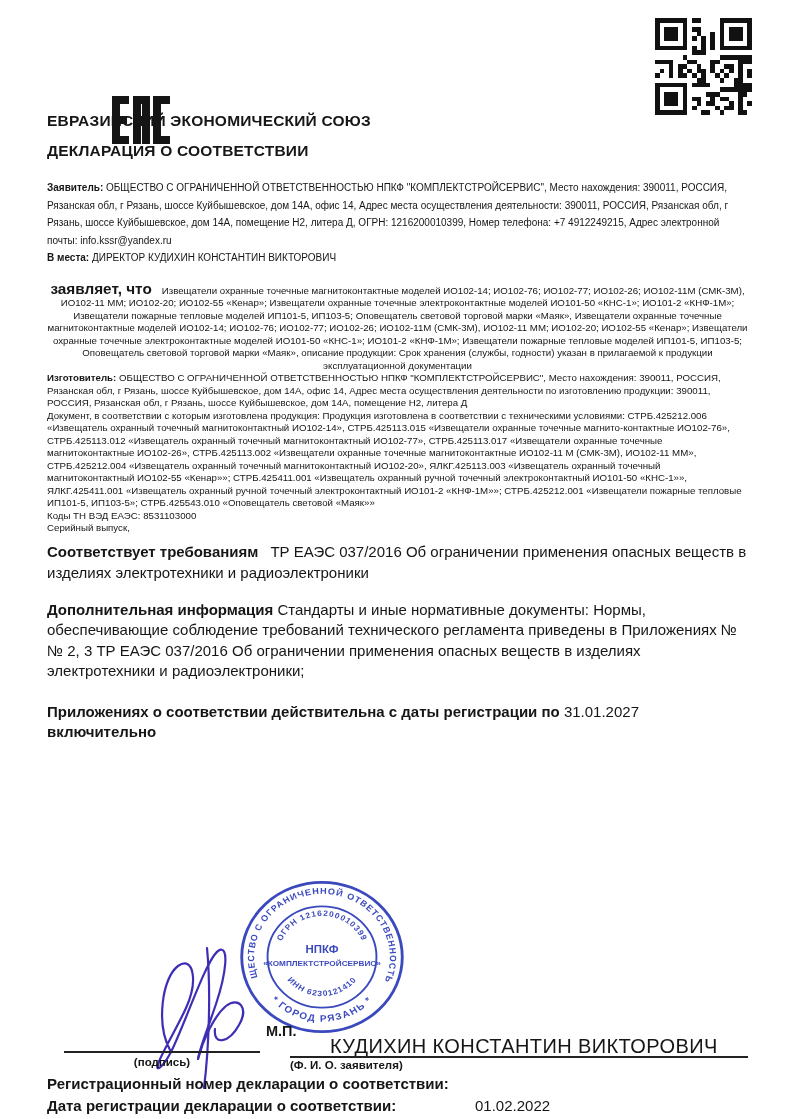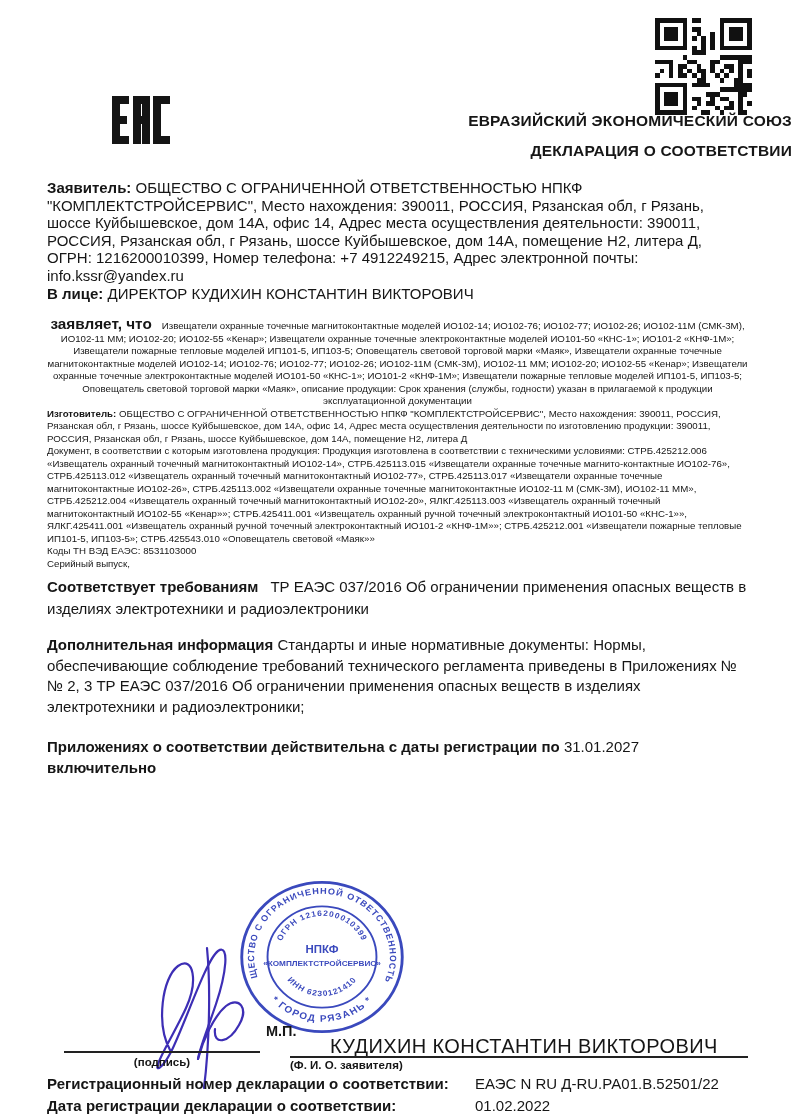--- a/index.html
+++ b/index.html
@@ -6,27 +6,27 @@
   .page{
     position:relative;width:792px;height:1119px;margin:0 auto;
     background:#ffffff;color:#161616;overflow:hidden;
     font-family:"Liberation Sans", sans-serif;
   }
   
   .eac-logo{position:absolute;left:112px;top:96px;width:58px;height:48px;}
   
   .qr{position:absolute;left:655px;top:18px;width:97px;height:97px;}
   
-  .titles{position:absolute;left:0;right:0;top:113px;text-align:right;padding-left:16px;}
+  .titles{position:absolute;left:0;right:0;top:113px;text-align:left;padding-left:47px;}
   .titles .t{font-weight:700;font-size:15.5px;letter-spacing:.2px;line-height:1;}
   .titles .t + .t{margin-top:14px;}
   
   .main{position:absolute;left:47px;top:179px;width:701px;}
   p{margin:0;}
-  .body{font-size:15px;line-height:17.6px;}
+  .body{font-size:10px;line-height:17.6px;}
   .body b{font-weight:700;}
   .fine{font-size:9.7px;line-height:12.5px;}
   .fine b{font-weight:700;}
   .big-lead{font-size:15.3px;font-weight:700;padding-right:10px;}
   .mid{font-size:15px;line-height:21.5px;}
   .mid b{font-weight:700;padding-right:12px;}
   .gap4{margin-top:16px;text-align:center;}
   .gap6{margin-top:6px;}
   .gap16{margin-top:16px;}
   .gap20{margin-top:20px;}
@@ -199,21 +199,21 @@
       <rect x="19" y="20" width="1" height="1" fill="#111"></rect>
     </svg>
 
   <div class="titles">
     <div class="t">ЕВРАЗИЙСКИЙ ЭКОНОМИЧЕСКИЙ СОЮЗ</div>
     <div class="t">ДЕКЛАРАЦИЯ О СООТВЕТСТВИИ</div>
   </div>
 
   <div class="main">
     <p class="body"><b>Заявитель:</b> <span>ОБЩЕСТВО С ОГРАНИЧЕННОЙ ОТВЕТСТВЕННОСТЬЮ НПКФ "КОМПЛЕКТСТРОЙСЕРВИС", Место нахождения: 390011, РОССИЯ, Рязанская обл, г Рязань, шоссе Куйбышевское, дом 14А, офис 14, Адрес места осуществления деятельности: 390011, РОССИЯ, Рязанская обл, г Рязань, шоссе Куйбышевское, дом 14А, помещение Н2, литера Д, ОГРН: 1216200010399, Номер телефона: +7 4912249215, Адрес электронной почты: info.kssr@yandex.ru</span></p>
-    <p class="body"><b>В лице:</b> <span>ДИРЕКТОР КУДИХИН КОНСТАНТИН ВИКТОРОВИЧ</span></p>
+    <p class="body"><b>В места:</b> <span>ДИРЕКТОР КУДИХИН КОНСТАНТИН ВИКТОРОВИЧ</span></p>
 
     <p class="fine gap4"><b class="big-lead">заявляет, что</b><span>Извещатели охранные точечные магнитоконтактные моделей ИО102-14; ИО102-76; ИО102-77; ИО102-26; ИО102-11М (СМК-3М), ИО102-11 ММ; ИО102-20; ИО102-55 «Кенар»; Извещатели охранные точечные электроконтактные  моделей ИО101-50 «КНС-1»; ИО101-2 «КНФ-1М»; Извещатели пожарные тепловые моделей ИП101-5, ИП103-5; Оповещатель световой торговой марки «Маяк», Извещатели охранные точечные магнитоконтактные моделей ИО102-14; ИО102-76; ИО102-77; ИО102-26; ИО102-11М (СМК-3М), ИО102-11 ММ; ИО102-20; ИО102-55 «Кенар»; Извещатели охранные точечные электроконтактные  моделей ИО101-50 «КНС-1»; ИО101-2 «КНФ-1М»; Извещатели пожарные тепловые моделей ИП101-5, ИП103-5; Оповещатель световой торговой марки «Маяк», описание продукции: Срок хранения (службы, годности) указан в прилагаемой к продукции эксплуатационной документации</span></p>
     <p class="fine"><b>Изготовитель:</b> <span>ОБЩЕСТВО С ОГРАНИЧЕННОЙ ОТВЕТСТВЕННОСТЬЮ НПКФ "КОМПЛЕКТСТРОЙСЕРВИС", Место нахождения: 390011, РОССИЯ, Рязанская обл, г Рязань, шоссе Куйбышевское, дом 14А, офис 14, Адрес места осуществления деятельности по изготовлению продукции: 390011, РОССИЯ, Рязанская обл, г Рязань, шоссе Куйбышевское, дом 14А, помещение Н2, литера Д</span></p>
     <p class="fine">Документ, в соответствии с которым изготовлена продукция: Продукция изготовлена в соответствии с техническими условиями: СТРБ.425212.006 «Извещатель охранный точечный магнитоконтактный ИО102-14», СТРБ.425113.015 «Извещатели охранные точечные магнито-контактные ИО102-76», СТРБ.425113.012 «Извещатель охранный точечный магнитоконтактный ИО102-77», СТРБ.425113.017 «Извещатели охранные точечные магнитоконтактные ИО102-26», СТРБ.425113.002 «Извещатели охранные точечные магнитоконтактные ИО102-11 М (СМК-3М), ИО102-11 ММ», СТРБ.425212.004 «Извещатель охранный точечный магнитоконтактный ИО102-20», ЯЛКГ.425113.003 «Извещатель охранный точечный магнитоконтактный ИО102-55 «Кенар»»; СТРБ.425411.001 «Извещатель охранный ручной точечный электроконтактный ИО101-50 «КНС-1»», ЯЛКГ.425411.001 «Извещатель охранный ручной точечный электроконтактный ИО101-2 «КНФ-1М»»; СТРБ.425212.001 «Извещатели пожарные тепловые ИП101-5, ИП103-5»; СТРБ.425543.010 «Оповещатель световой «Маяк»»</p>
     <p class="fine">Коды ТН ВЭД ЕАЭС: 8531103000</p>
     <p class="fine">Серийный выпуск,</p>
 
     <p class="mid gap6"><b>Соответствует требованиям</b><span>ТР ЕАЭС 037/2016 Об ограничении применения опасных веществ в изделиях электротехники и радиоэлектроники</span></p>
 
 
@@ -254,21 +254,20 @@
   <div class="sig-line"></div>
   <div class="sig-caption">(подпись)</div>
   <div class="mp">М.П.</div>
   <div class="fio-name">КУДИХИН КОНСТАНТИН ВИКТОРОВИЧ</div>
   <div class="fio-line"></div>
   <div class="fio-caption">(Ф. И. О. заявителя)</div>
 
   <div class="reg">
     <div class="reg-row">
       <span class="reg-label">Регистрационный номер декларации о соответствии:</span>
-      <span class="reg-value">ЕАЭС N RU Д-RU.РА01.В.52501/22</span>
     </div>
     <div class="reg-row">
       <span class="reg-label">Дата регистрации декларации о соответствии:</span>
       <span class="reg-value">01.02.2022</span>
     </div>
   </div>
 
 </div>
 
 </body></html>

